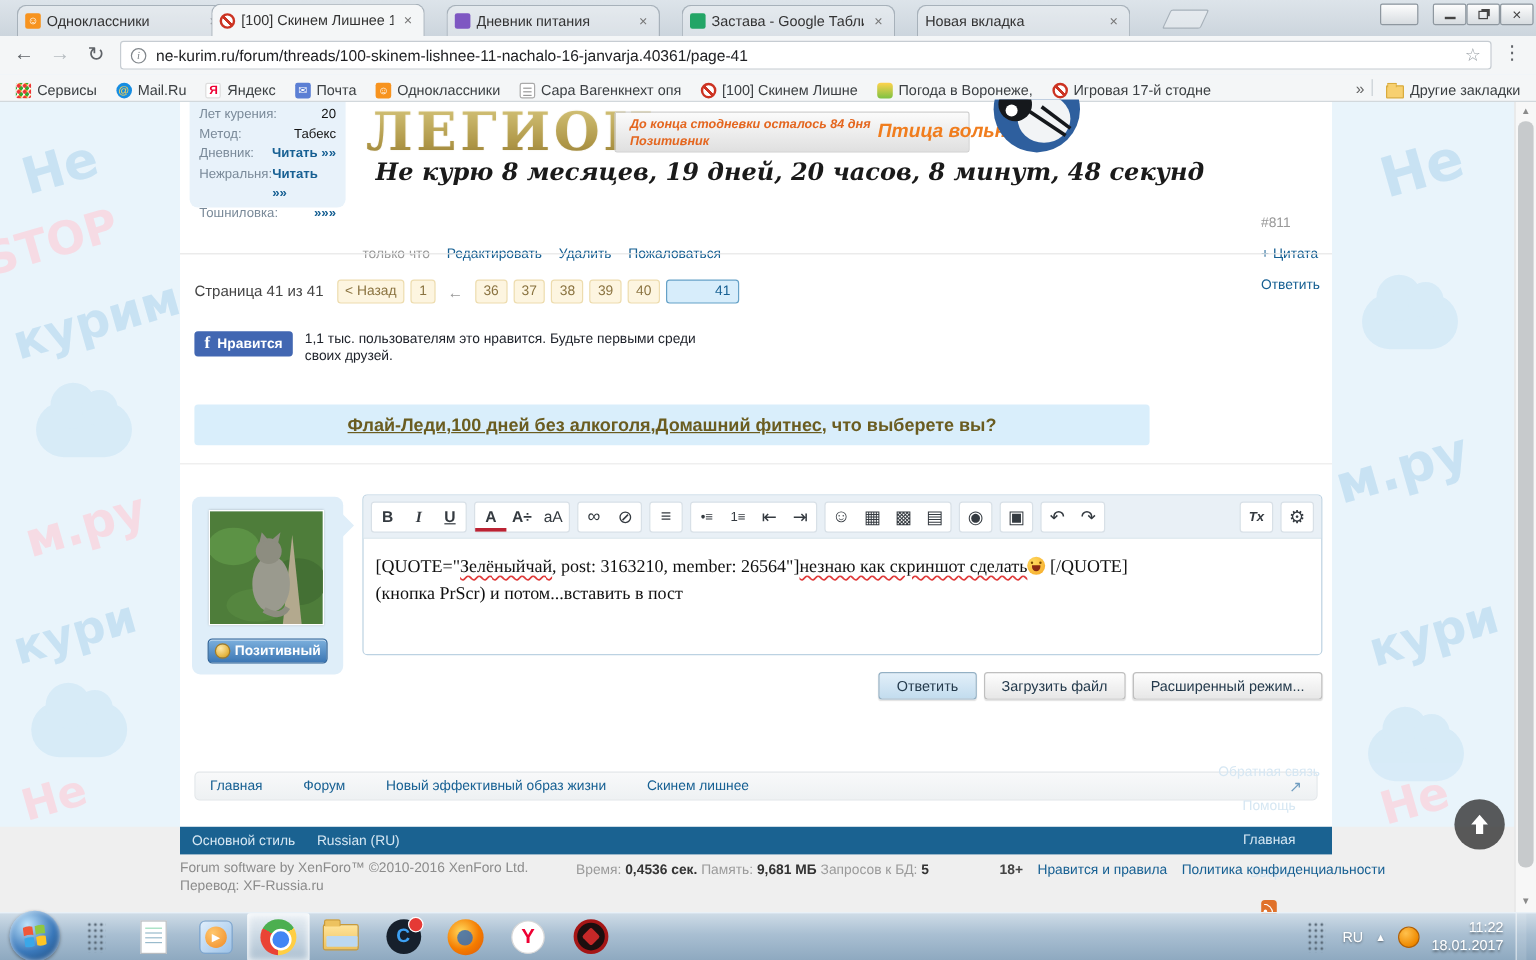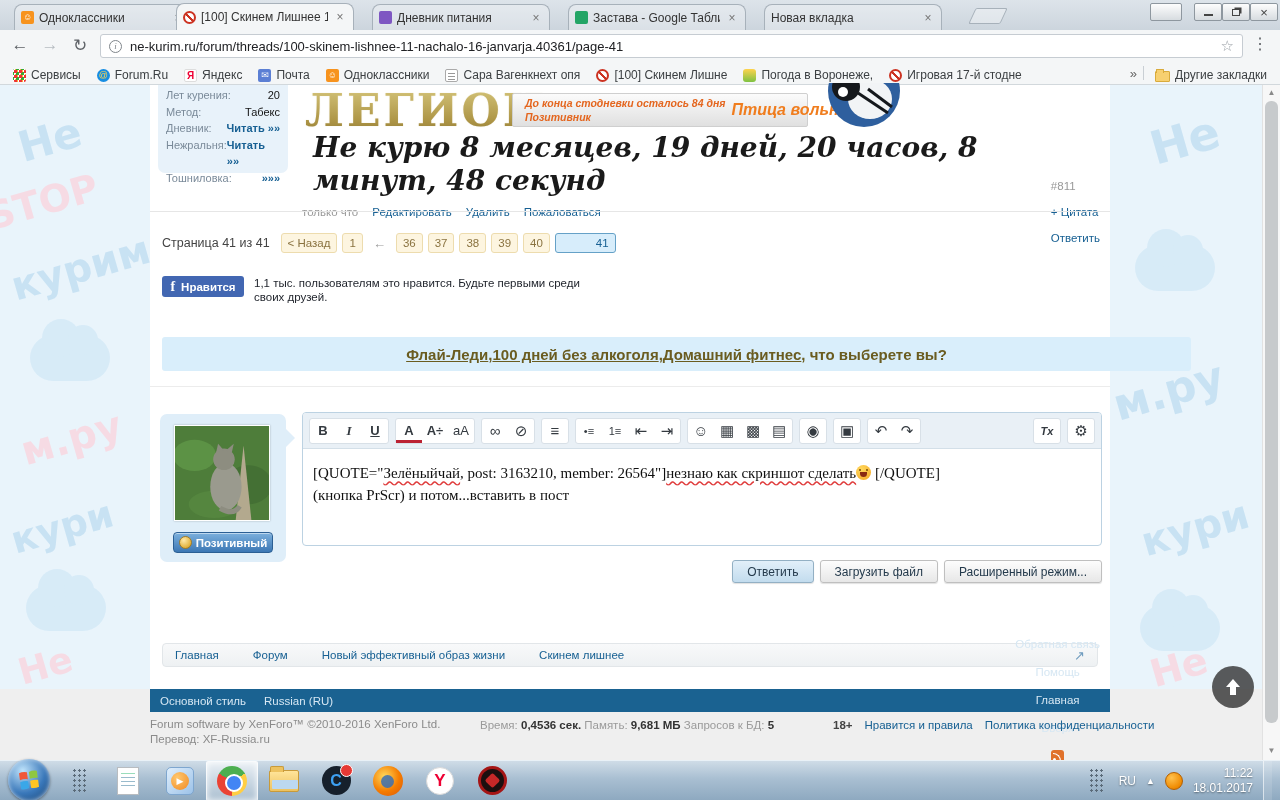--- a/index.html
+++ b/index.html
@@ -75,40 +75,40 @@
 
   #legion { position:absolute; left:155px; top:0px; font-family:"DejaVu Serif",serif; font-weight:bold; font-size:44px; letter-spacing:3px;
     background:linear-gradient(#efe19a,#b49a4b 70%,#8a7435); -webkit-background-clip:text; background-clip:text; color:transparent;
     text-shadow:0 0 1px rgba(160,140,60,.3); }
   #sigbadge { position:absolute; left:362px; top:8px; width:296px; height:34px; background:linear-gradient(#fbfbfb,#e0e0e0);
     border:1px solid #cfcfcf; border-radius:2px; display:flex; align-items:center; padding:0 6px; gap:6px; }
   #sigbadge .tl { font-size:10.5px; font-style:italic; font-weight:bold; color:#e4661f; line-height:12px; white-space:nowrap; }
   #sigbadge .big { font-size:16px; font-style:italic; font-weight:bold; color:#f07d1e; margin-left:auto; white-space:nowrap; }
   #bird { position:absolute; left:668px; top:-2px; }
   #counter { position:absolute; left:163px; top:46px; font-family:"DejaVu Serif",serif; font-style:italic; font-weight:bold;
-    font-size:28px; color:#1a1a1a; }
+    font-size:20px; color:#1a1a1a; }
   #metarow { position:absolute; left:152px; top:95px; width:798px; display:flex; gap:14px; font-size:11.5px; align-items:center; }
   #metarow .dim { color:#999; }
   #metarow .right { margin-left:auto; display:flex; gap:14px;flex-direction:column; }
   #posthr { position:absolute; left:0; top:126px; width:960px; border-top:1px solid #e6e6e6; }
 
   #pagerow { position:absolute; left:12px; top:148px; display:flex; align-items:center; gap:5px; }
   #pagerow .cap { font-size:12.5px; color:#444; margin-right:6px; }
   .pg { min-width:20px; height:20px; padding:0 6px; background:#fdf5e0; border:1px solid #eddcae; border-radius:3px;
     font-size:11.5px; color:#8a7340; display:flex; align-items:center; justify-content:center; cursor:pointer; }
   .pg.cur { background:#d7edfb; border-color:#65a1c7; color:#176093;padding-left:40px; }
   .pg-gap { color:#999; font-size:13px; padding:0 5px; }
 
   #fbrow { position:absolute; left:12px; top:191px; display:flex; gap:10px; }
   #fbbtn { width:82px; height:21px; background:#4267b2; border-radius:3px; color:#fff; display:flex; align-items:center;
     justify-content:center; gap:6px; font-size:11.5px; font-weight:bold; cursor:pointer; }
   #fbbtn .f { font-family:"Liberation Serif",serif; font-size:14px; font-weight:bold; }
   #fbtext { width:345px; font-size:11.5px; line-height:14px; color:#1d2129; }
 
-  #banner { position:absolute; left:12px; top:252px; width:1029px; height:34px; background:#d9eefb; border-radius:3px;
+  #banner { position:absolute; left:12px; top:252px; width:796px; height:34px; background:#d9eefb; border-radius:3px;
     display:flex; align-items:center; justify-content:center; font-size:15px; font-weight:bold; color:#6a5c20; }
   #banner .bl { color:#6a5c20; text-decoration:underline; cursor:pointer; }
   #sep2 { position:absolute; left:0; top:301px; width:960px; border-top:1px solid #ececec; }
 
   #avatarbox { position:absolute; left:10px; top:329px; width:126px; height:148px; background:#dfeef9; border-radius:7px; }
   #avatarbox:after { content:""; position:absolute; right:-9px; top:14px; border:10px solid transparent; border-left-color:#dfeef9; border-right:none; }
   #avatar { position:absolute; left:14px; top:11px; width:96px; height:96px; border:1px solid #fff; box-shadow:0 0 2px rgba(0,0,0,.25); cursor:pointer; }
   #posbadge { position:absolute; left:13px; top:118px; width:100px; height:21px; background:linear-gradient(#7cb0dd,#3c77b4);
     border:1px solid #2b5f94; border-radius:4px; color:#fff; font-size:11.5px; font-weight:bold; display:flex; align-items:center;
     justify-content:center; gap:4px; cursor:pointer; box-shadow:inset 0 1px 0 rgba(255,255,255,.5); }
@@ -258,21 +258,21 @@
     <span id="menu3">⋮</span>
   </div>
 
   <div id="bookmarksbar">
     <div class="bm">
         <span class="fav fav-grid"></span>
         <span class="lbl">Сервисы</span>
       </div>
     <div class="bm">
         <span class="fav fav-mail">@</span>
-        <span class="lbl">Forum.Ru</span>
+        <span class="lbl">Mail.Ru</span>
       </div>
     <div class="bm">
         <span class="fav fav-ya">Я</span>
         <span class="lbl">Яндекс</span>
       </div>
     <div class="bm">
         <span class="fav fav-post">✉</span>
         <span class="lbl">Почта</span>
       </div>
     <div class="bm">

